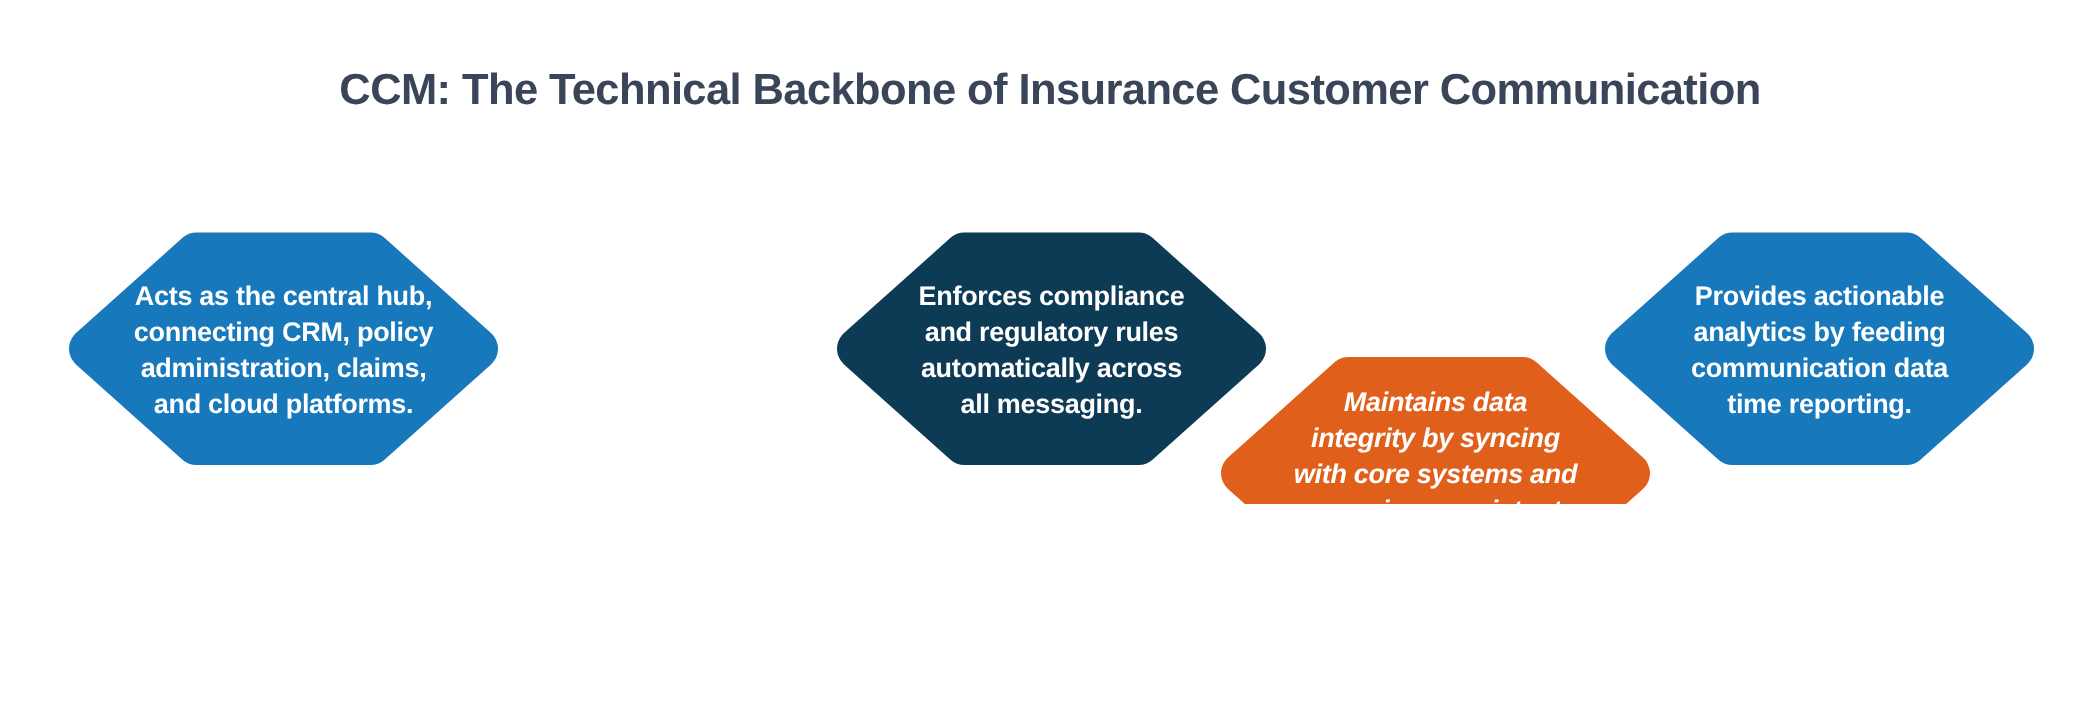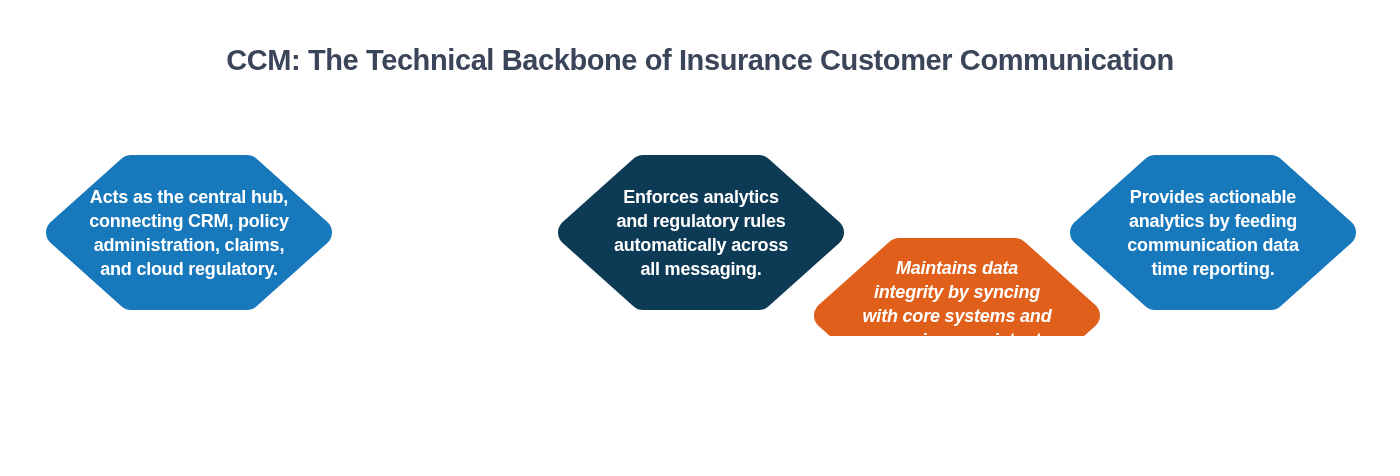--- a/index.html
+++ b/index.html
@@ -73,29 +73,29 @@
 
   <h1 class="title">CCM: The Technical Backbone of Insurance Customer Communication</h1>
 
   <div class="hex pos-1 fill-blue">
     <svg viewBox="0 0 288 155" aria-hidden="true">
       <polygon class="hex-shape fill-blue" points="15,77.5 86,14 202,14 273,77.5 202,141 86,141"></polygon>
     </svg>
     <div class="hex-text">Acts as the central hub,
 connecting CRM, policy
 administration, claims,
-and cloud regulatory.</div>
+and cloud platforms.</div>
   </div>
 
 
   <div class="hex pos-3 fill-navy">
     <svg viewBox="0 0 288 155" aria-hidden="true">
       <polygon class="hex-shape fill-navy" points="15,77.5 86,14 202,14 273,77.5 202,141 86,141"></polygon>
     </svg>
-    <div class="hex-text">Enforces analytics
+    <div class="hex-text">Enforces compliance
 and regulatory rules
 automatically across
 all messaging.</div>
   </div>
 
   <div class="hex pos-4 fill-orange">
     <svg viewBox="0 0 288 155" aria-hidden="true">
       <polygon class="hex-shape fill-orange" points="15,77.5 86,14 202,14 273,77.5 202,141 86,141"></polygon>
     </svg>
     <div class="hex-text">Maintains data

